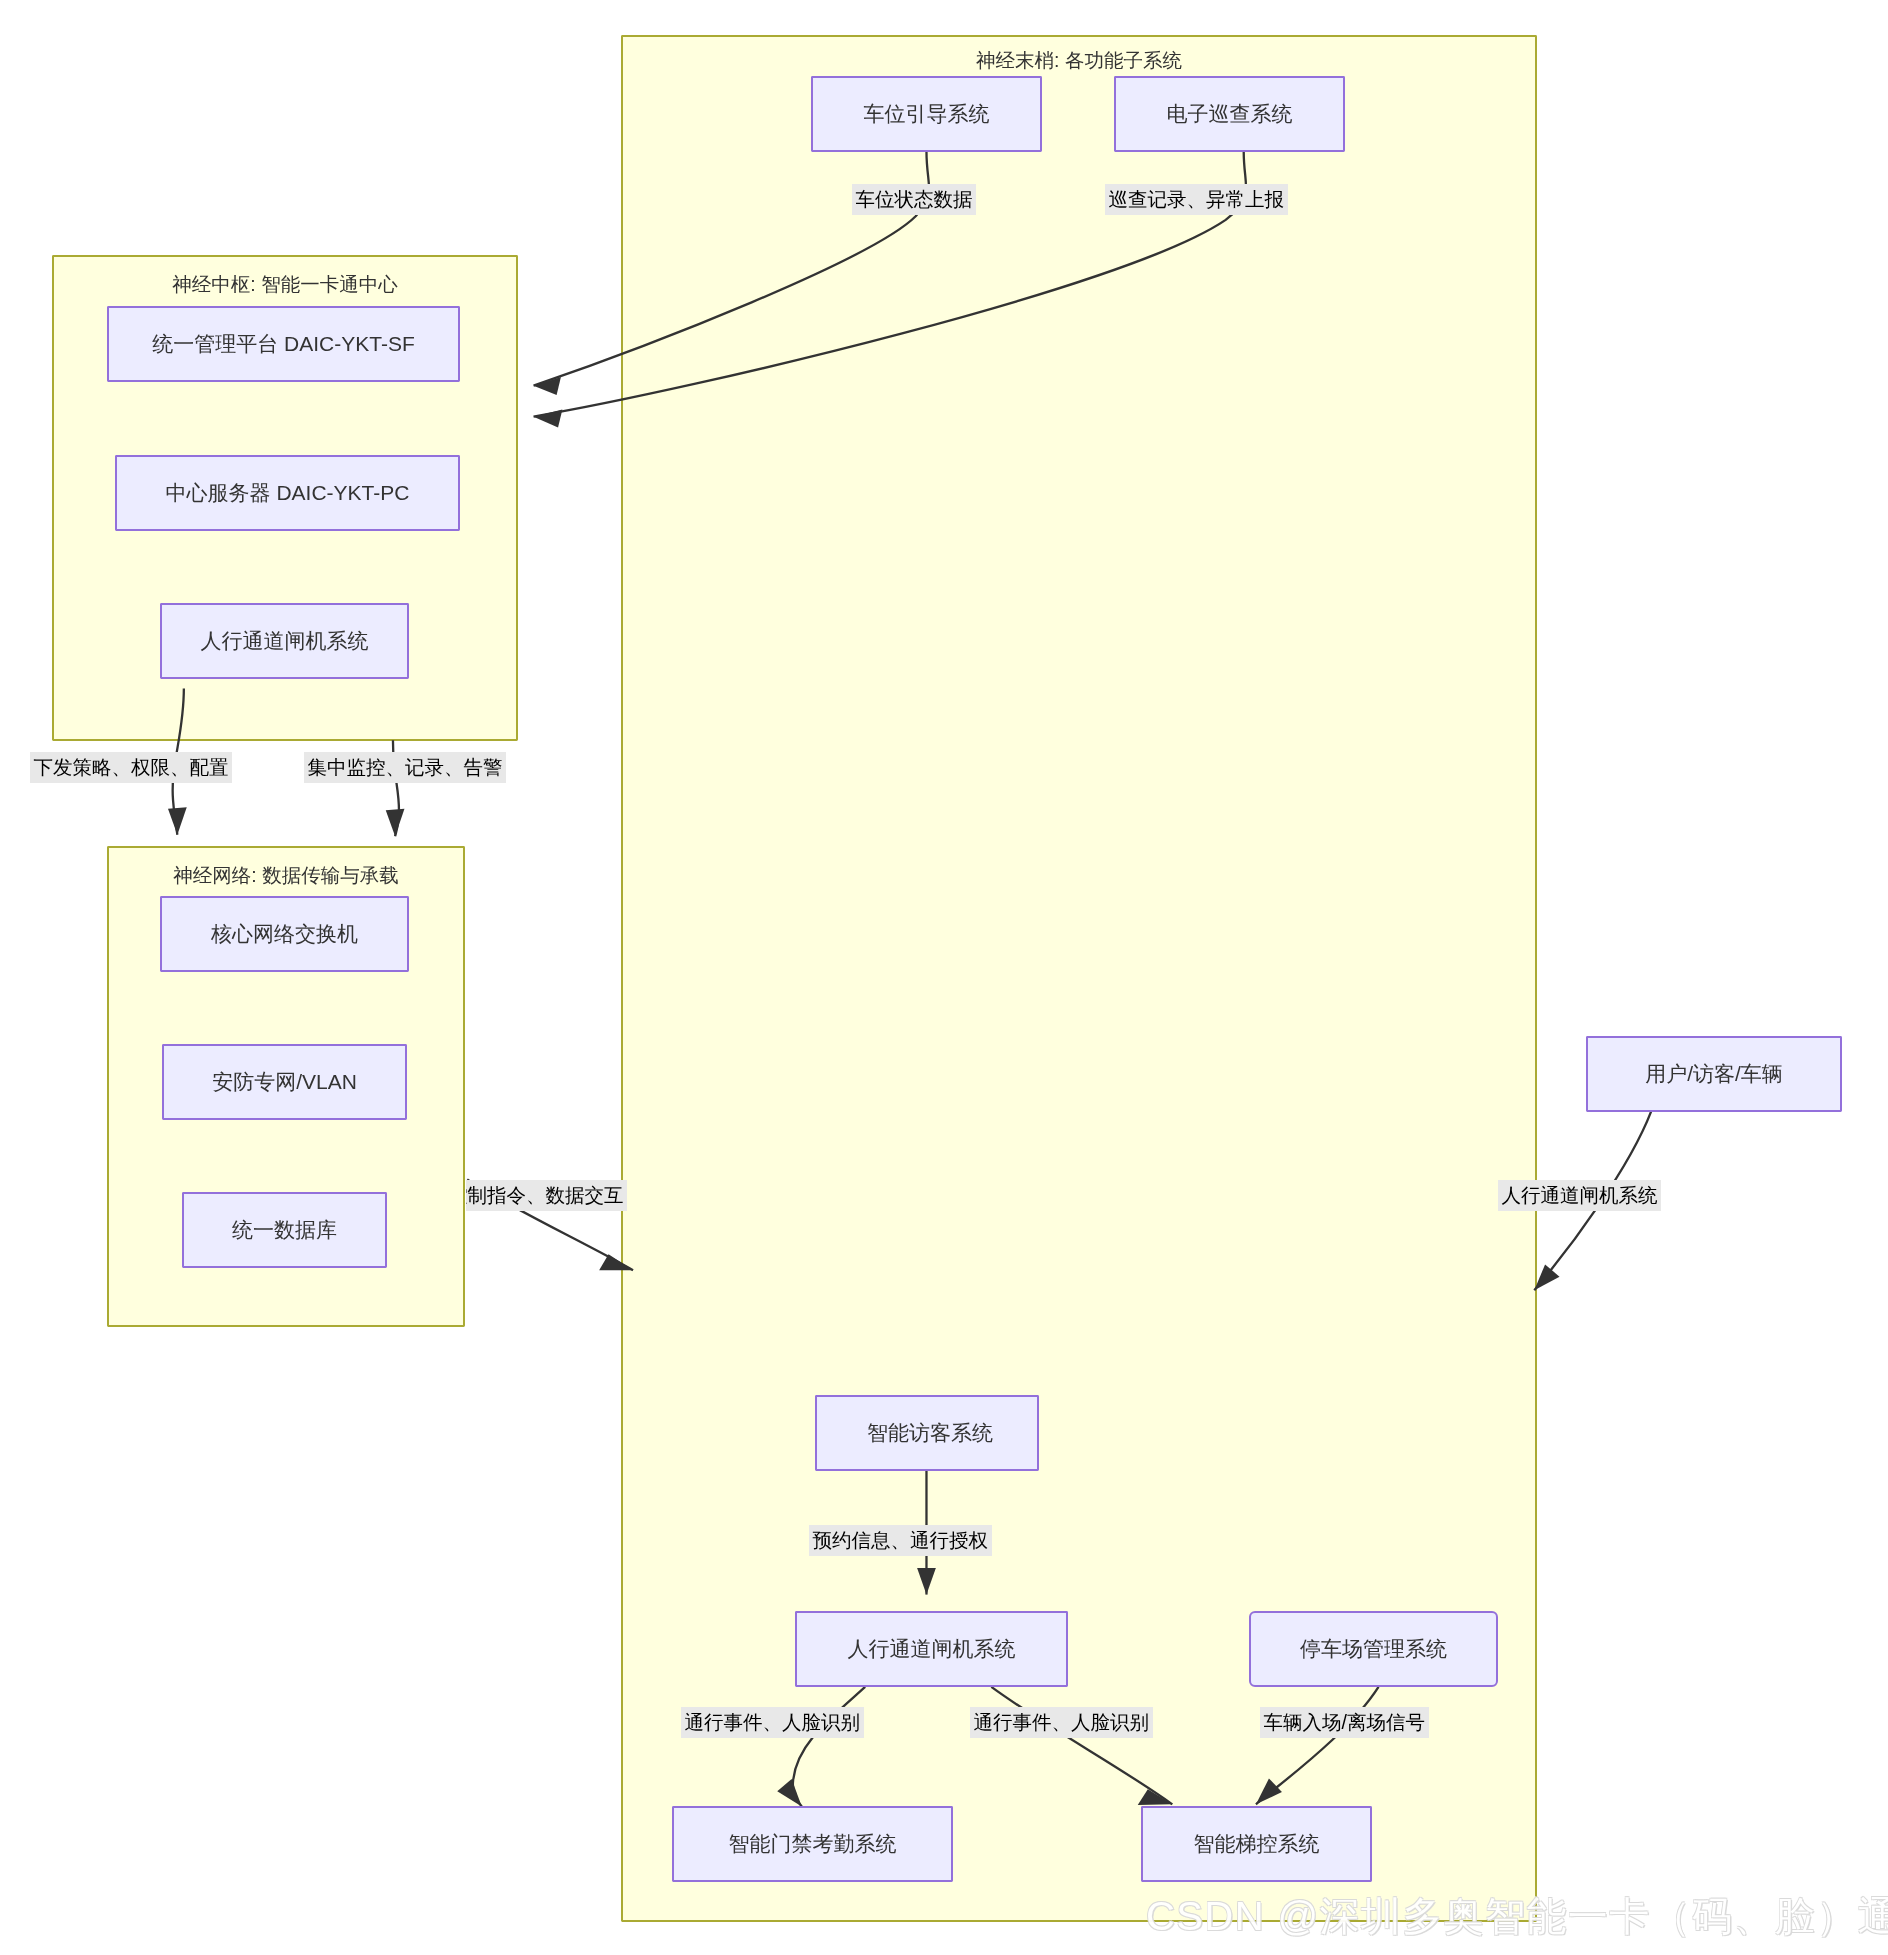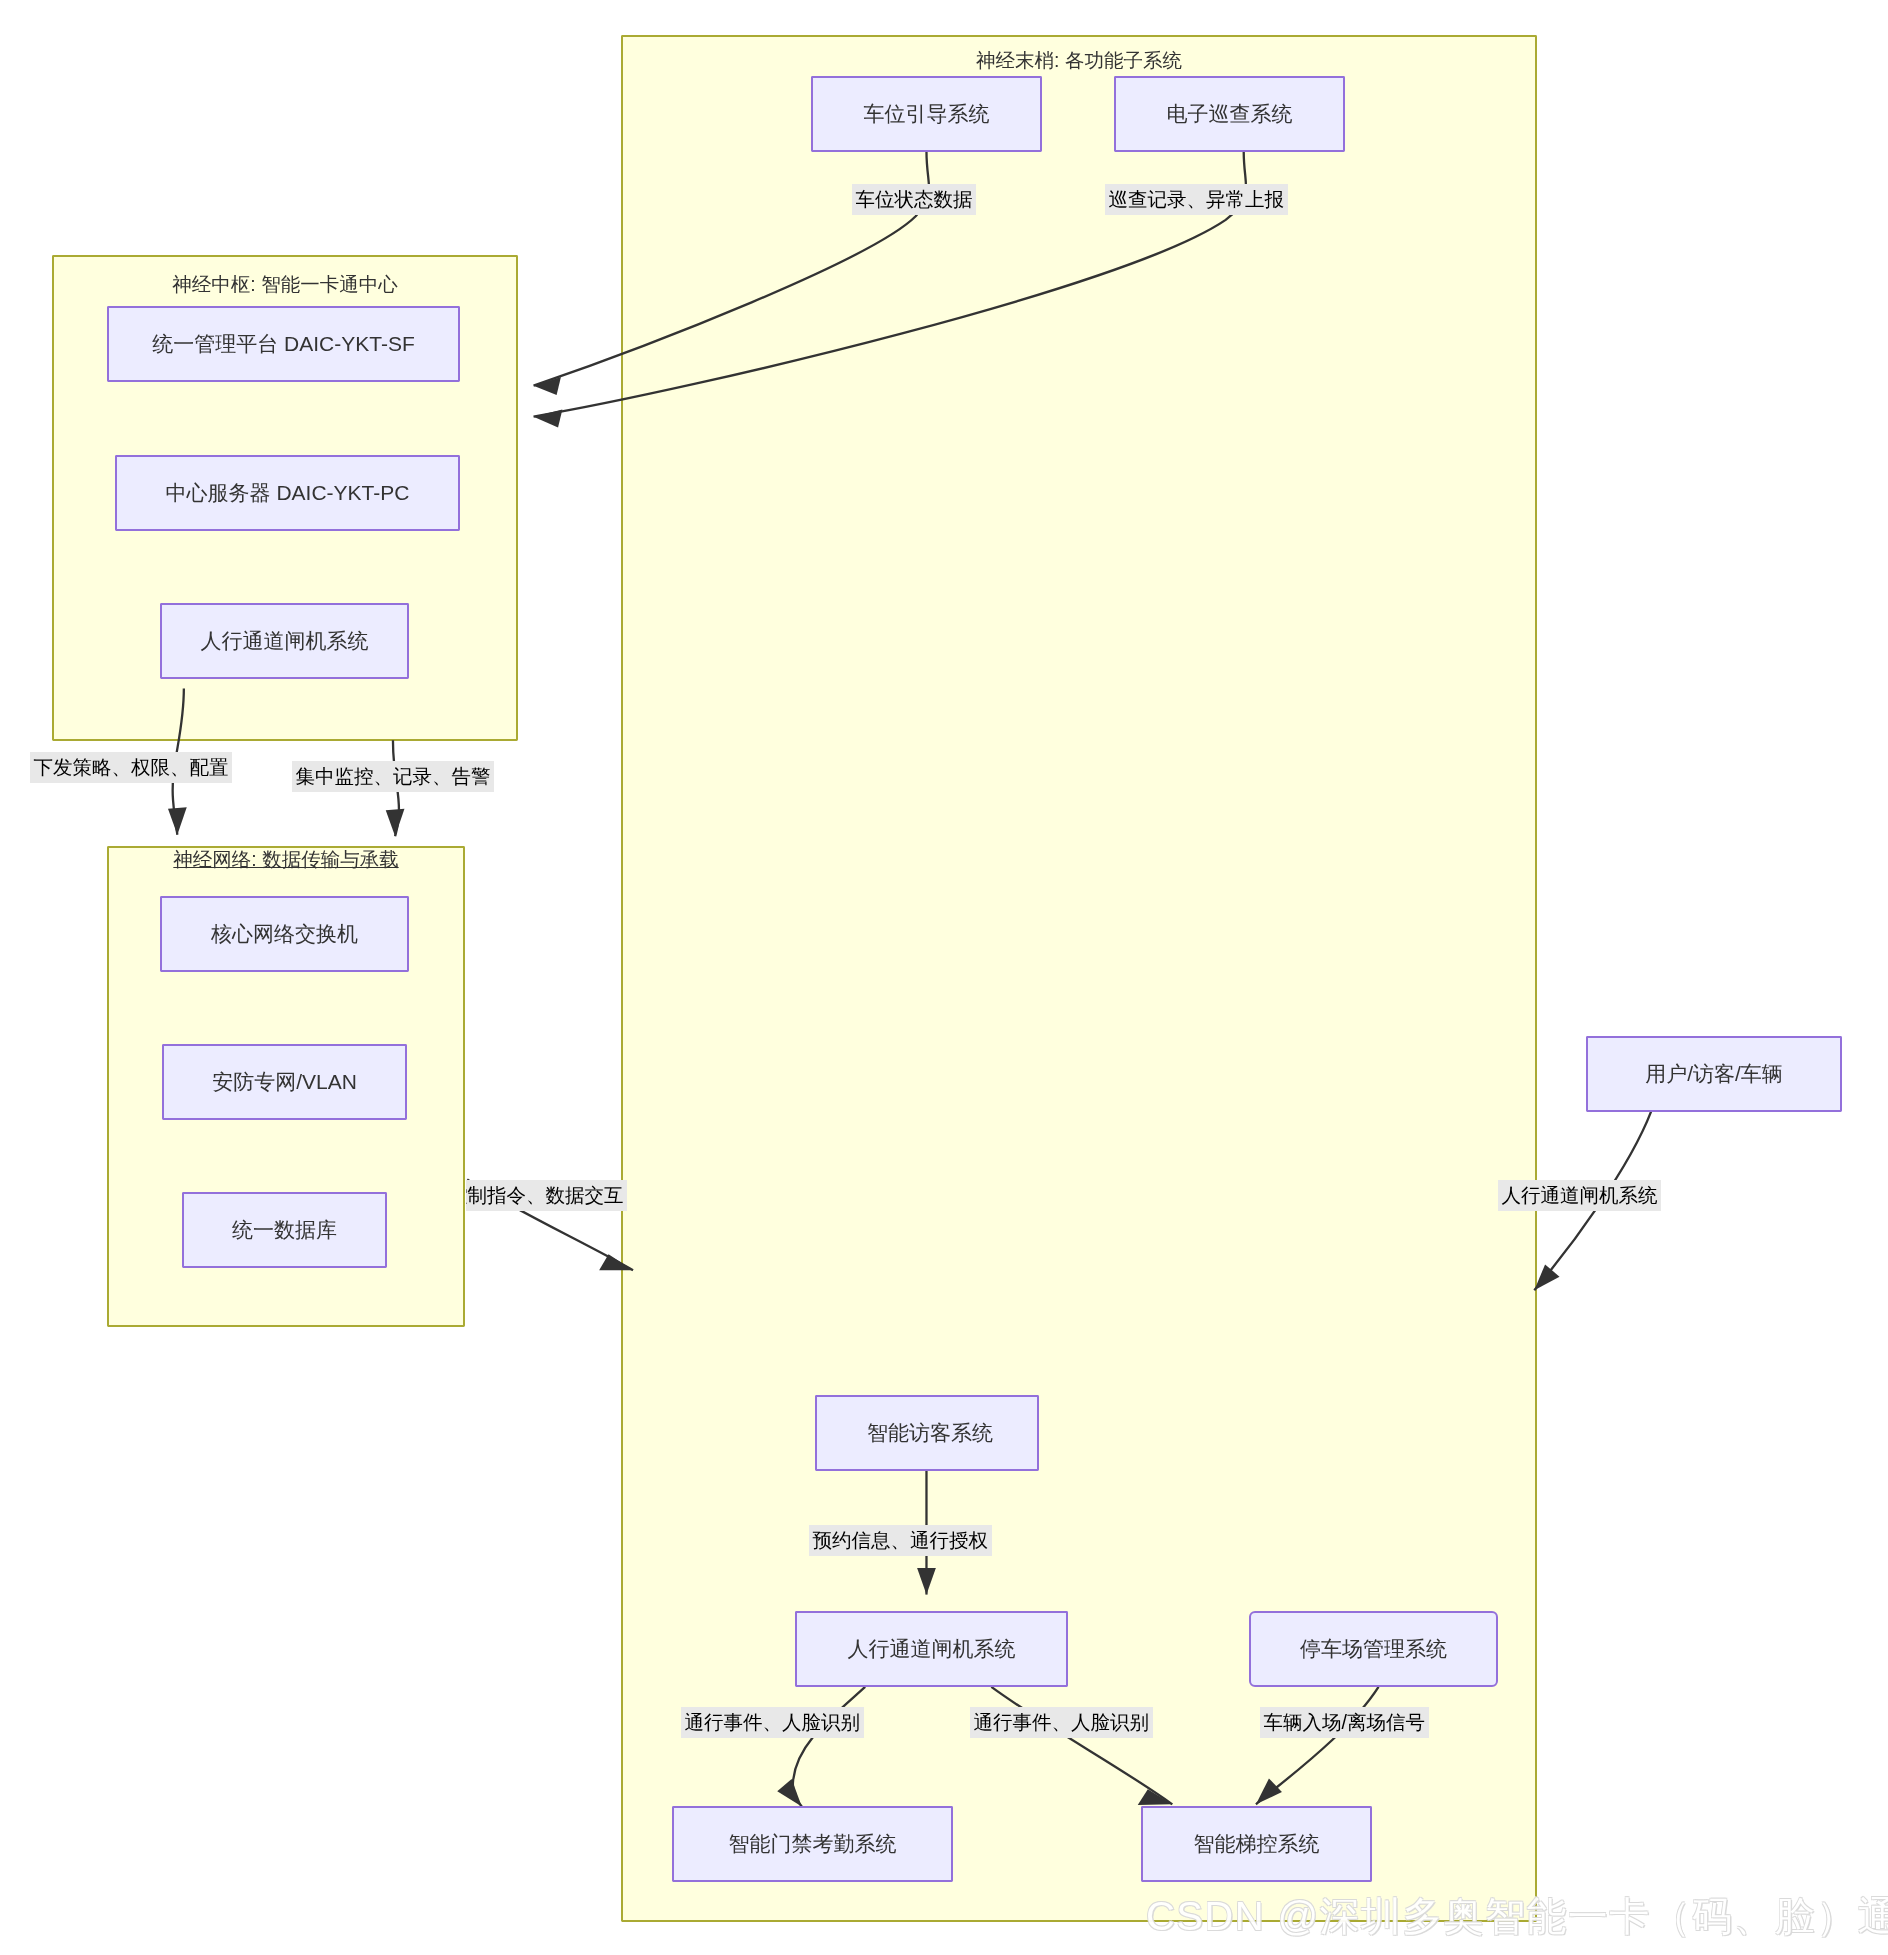--- a/index.html
+++ b/index.html
@@ -29,21 +29,21 @@
 
   <div class="cluster" style="left:621px;top:35px;width:916px;height:1887px;">
     <div class="cluster-title" style="top:12.3px;">神经末梢: 各功能子系统</div>
   </div>
 
   <div class="cluster" style="left:52px;top:255px;width:466px;height:486px;">
     <div class="cluster-title" style="top:16px;">神经中枢: 智能一卡通中心</div>
   </div>
 
   <div class="cluster" style="left:107px;top:846px;width:358px;height:481px;">
-    <div class="cluster-title" style="top:0;text-decoration:underline;">神经网络: 数据传输与承载</div>
+    <div class="cluster-title" style="top:16px;">神经网络: 数据传输与承载</div>
   </div>
 
   <svg class="edges" viewBox="0 0 2620 2712" preserveAspectRatio="none">
 
       neural hub --&gt;
     <path d="M1285,210 C1285,260 1300,268 1270,300 C1210,360 900,480 740,535"></path>
     <polygon points="740,535 778,523 772,548"></polygon>
 
       neural hub --&gt;
     <path d="M1725,210 C1725,262 1742,272 1700,305 C1560,400 960,540 740,578"></path>
@@ -137,21 +137,21 @@
   <div class="node" style="left:1586px;top:1036px;width:256px;height:76px;">
     <span>用户/访客/车辆</span>
   </div>
 
   <div class="edge-label" style="left:852px;top:184px;">车位状态数据</div>
 
   <div class="edge-label" style="left:1105px;top:184px;">巡查记录、异常上报</div>
 
   <div class="edge-label" style="left:30px;top:752px;">下发策略、权限、配置</div>
 
-  <div class="edge-label" style="left:292px;top:752px;margin-top:9px;">集中监控、记录、告警</div>
+  <div class="edge-label" style="left:304px;top:752px;">集中监控、记录、告警</div>
 
   <div style="position:absolute;left:466px;top:1180px;width:180px;height:37px;overflow:hidden;">
     <div class="edge-label" style="left:-21.6px;top:0;">控制指令、数据交互</div>
   </div>
 
   <div class="edge-label" style="left:1498px;top:1180px;">人行通道闸机系统</div>
 
   <div class="edge-label" style="left:809px;top:1525px;">预约信息、通行授权</div>
 
   <div class="edge-label" style="left:681px;top:1707px;">通行事件、人脸识别</div>

